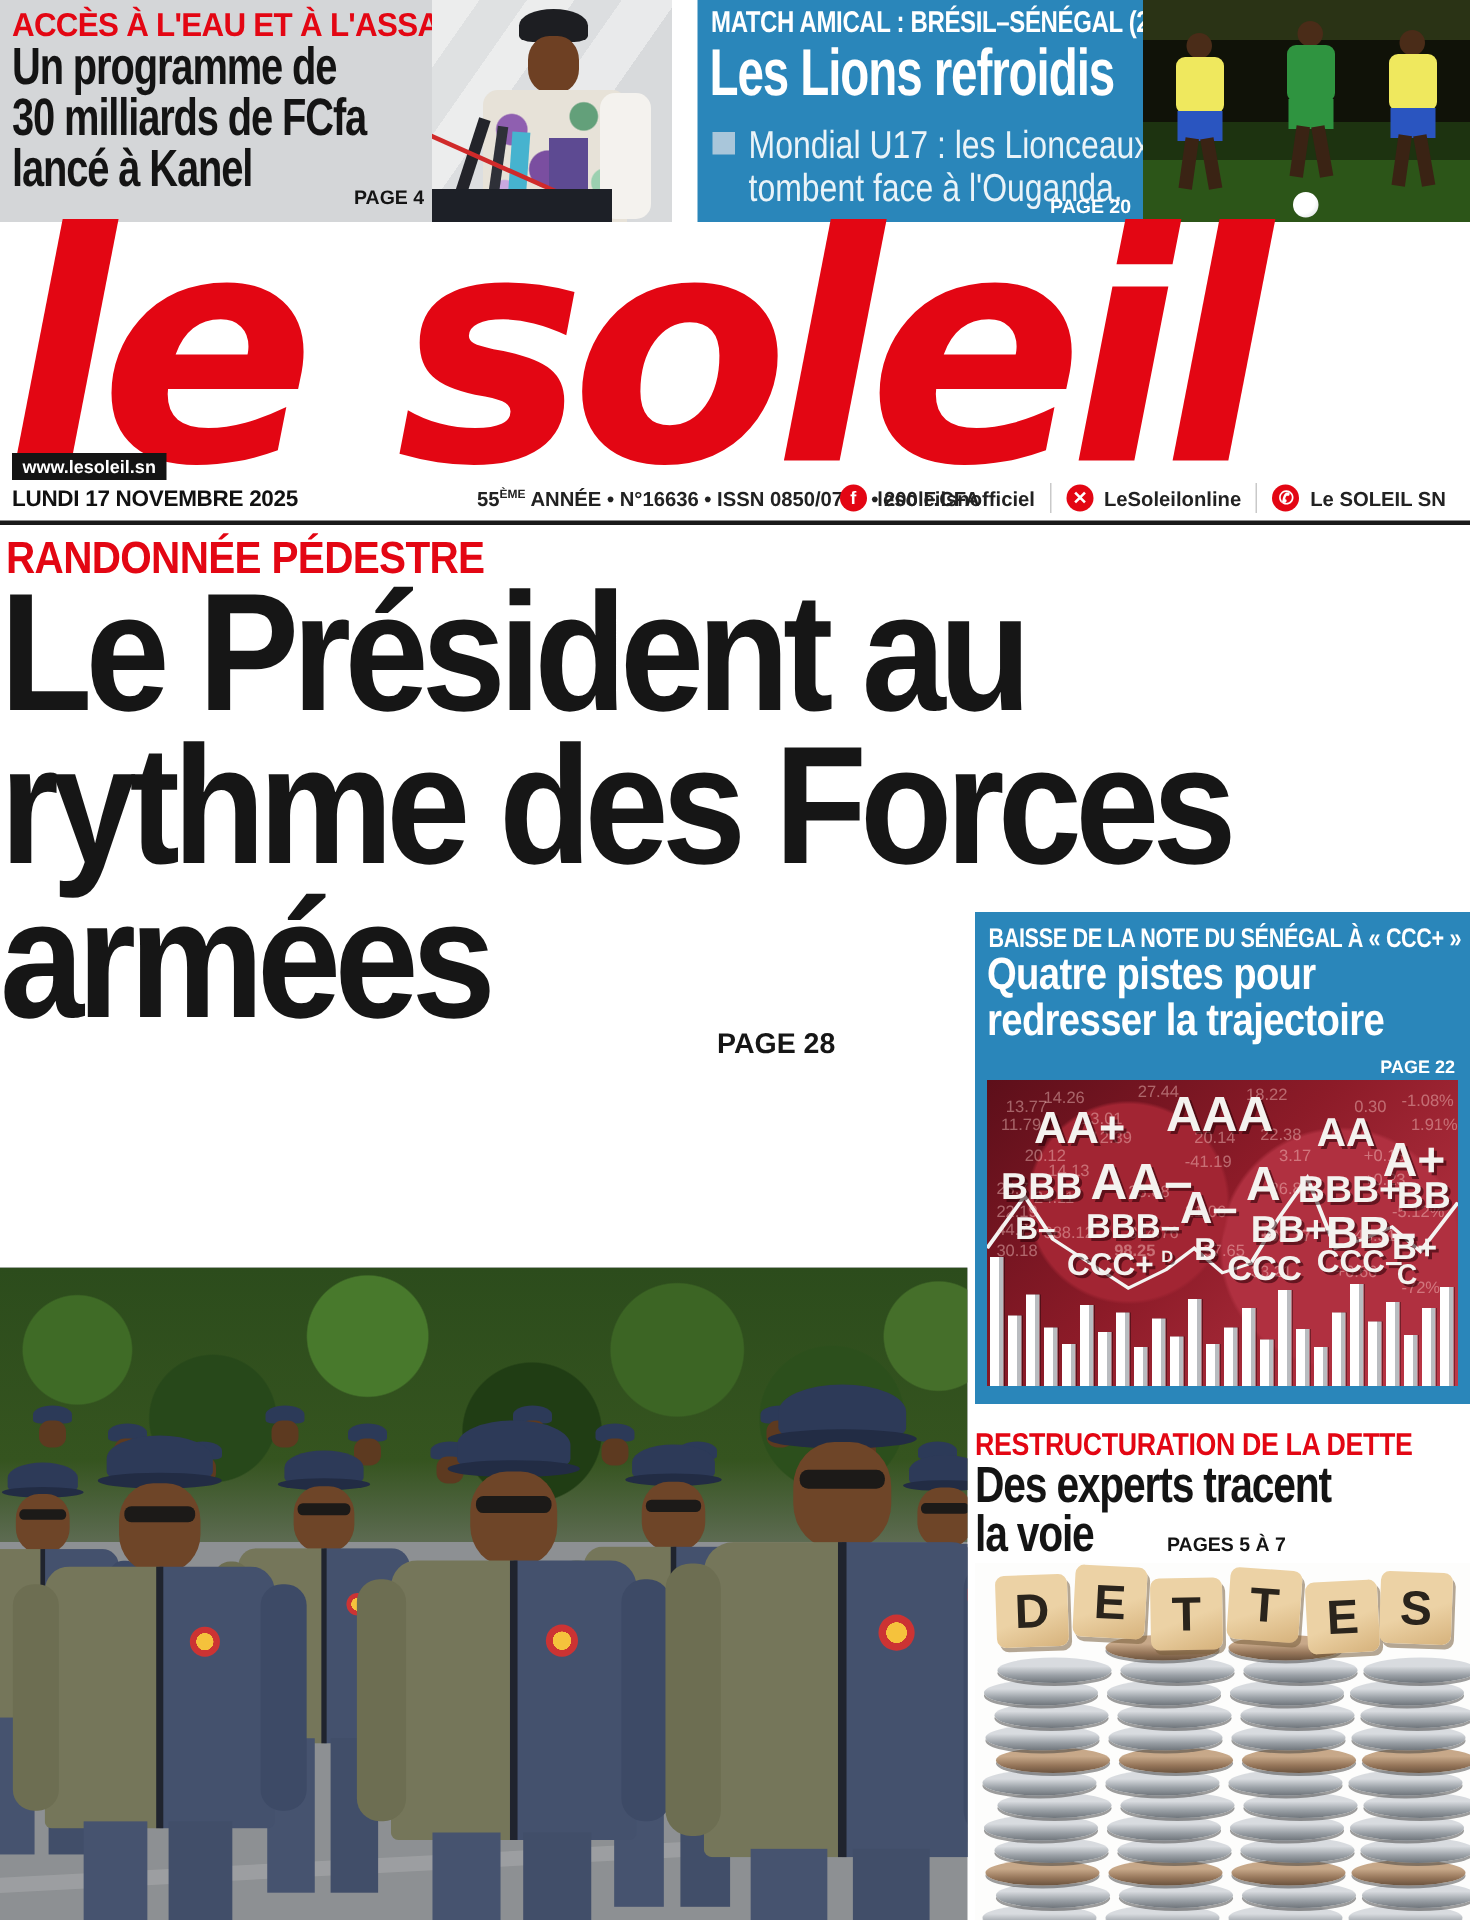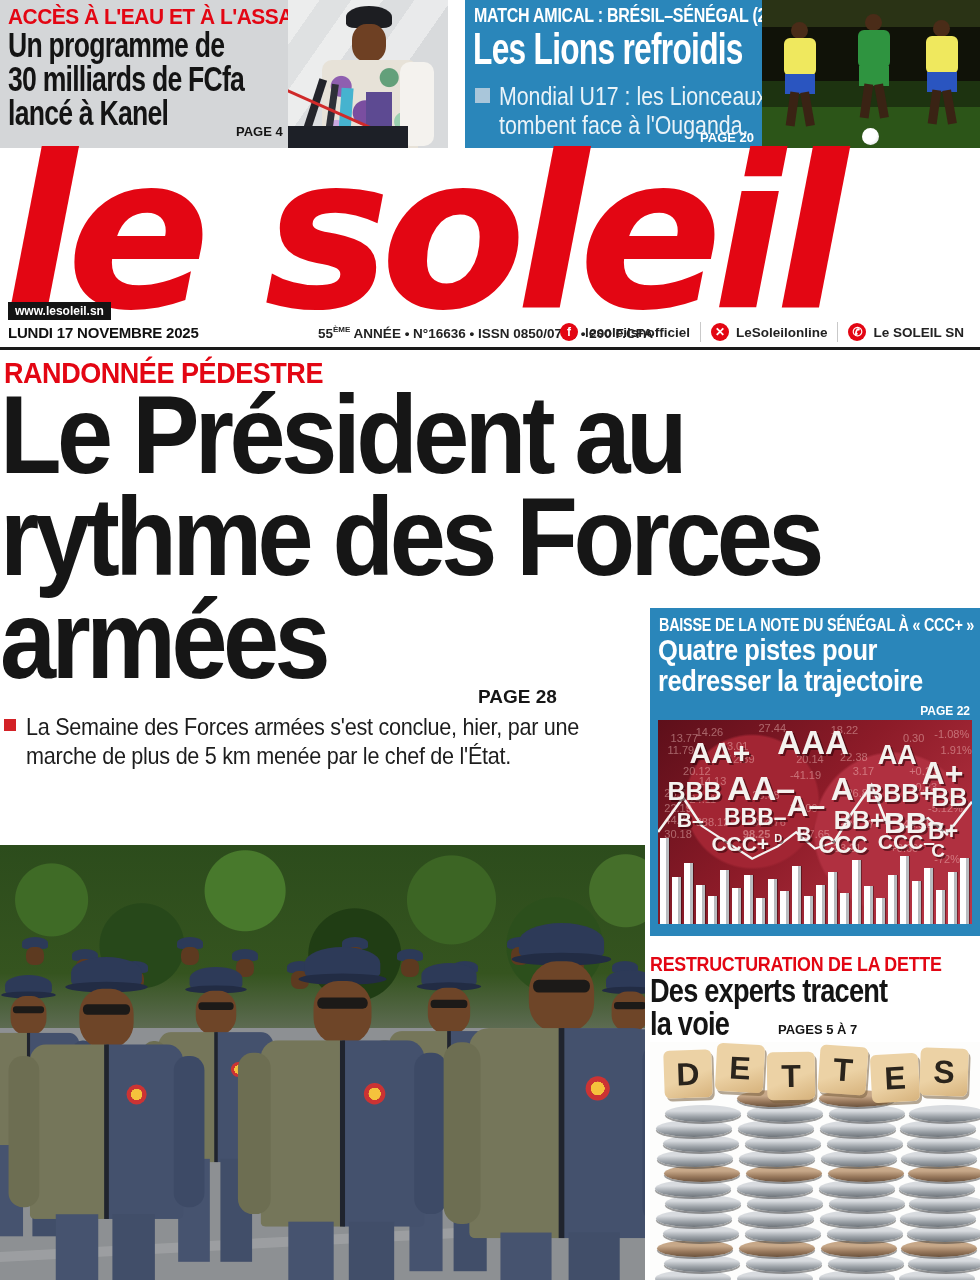--- a/index.html
+++ b/index.html
@@ -227,24 +227,20 @@
           <span class="soc-lbl">Le SOLEIL SN</span>
         </span>
       </div>
   </div>
   <div class="rule"></div>
 
   <div class="lead-kicker">RANDONNÉE PÉDESTRE</div>
   <div class="headline">Le Président au<br>rythme des Forces<br>armées</div>
   <div class="lead-page">PAGE 28</div>
   <div class="bullets">
-      <div class="bullet">
-        <span class="sq"></span>
-        <div class="txt">La Semaine des Forces armées s'est conclue, hier, par une<br>marche de plus de 5 km menée par le chef de l'État.</div>
-      </div>
     </div>
 
   <div class="photo-main">
     <div class="trees"></div>
     <div class="road-stripe"></div>
     <div>
         <div class="bghead" style="left: 20px; top: 92px;">
           <div class="c"></div>
           <div class="f"></div>
         </div>

